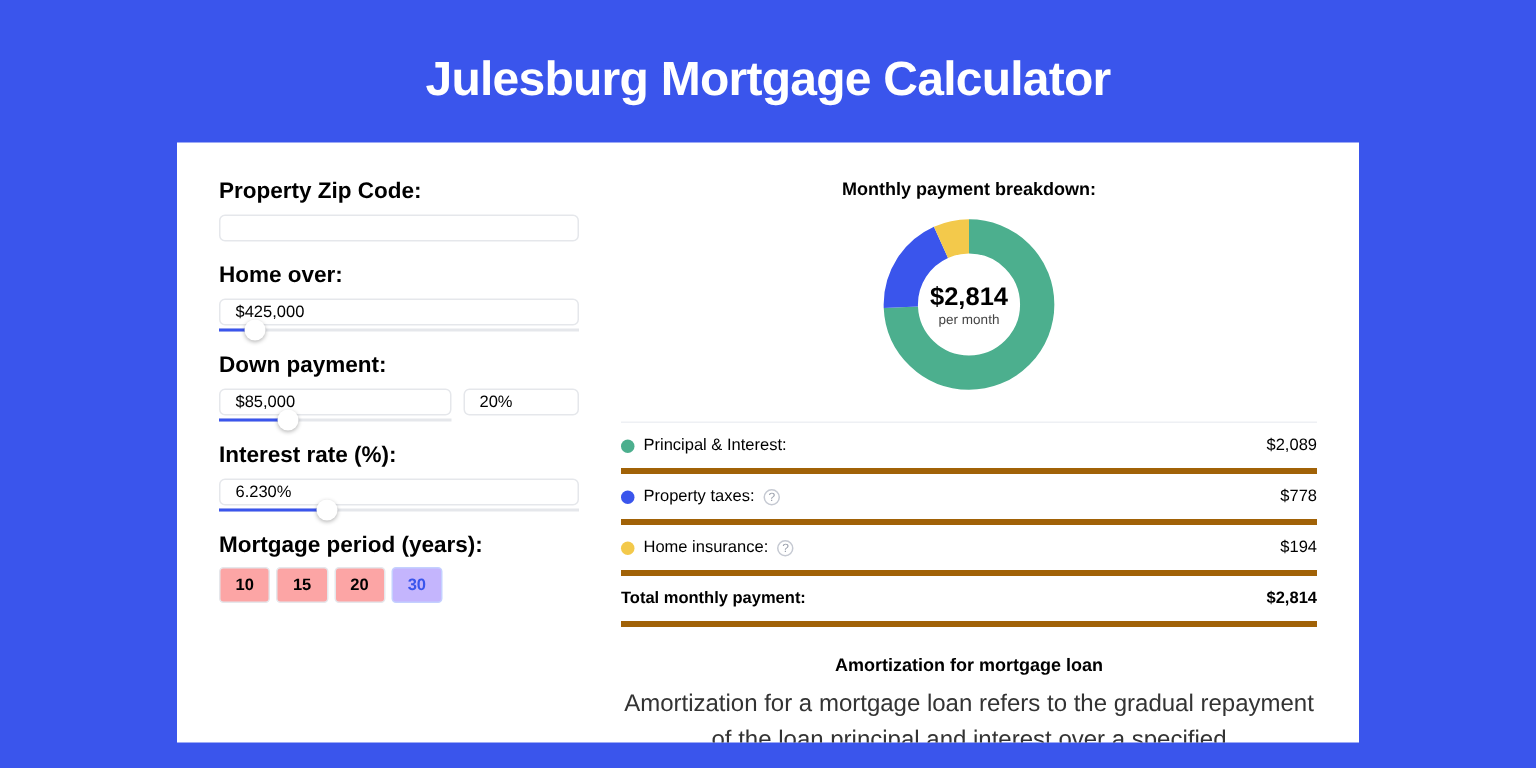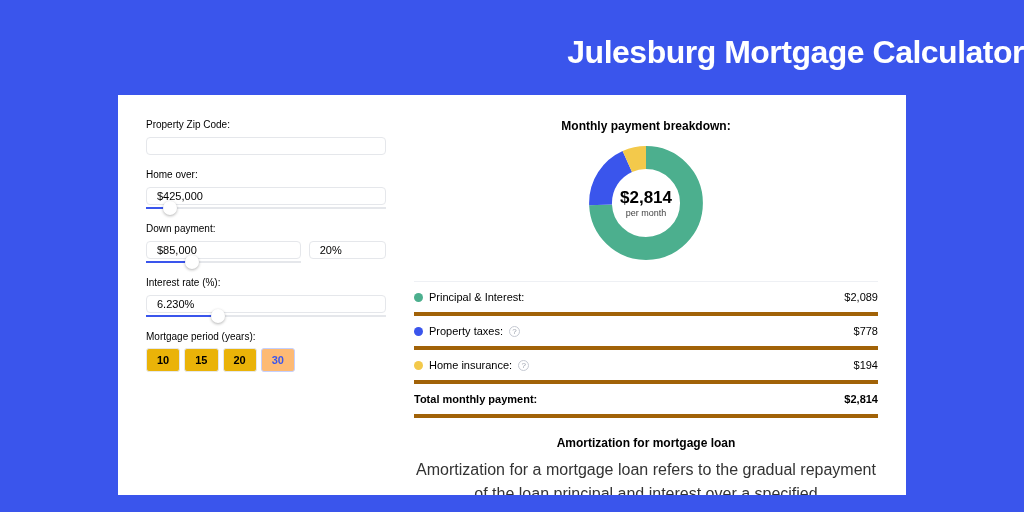--- a/index.html
+++ b/index.html
@@ -1,45 +1,45 @@
 <!DOCTYPE html>
 <html><head>
 <meta charset="utf-8">
 <style>
   * { box-sizing: border-box; margin: 0; padding: 0; font-family: Arial, Helvetica, sans-serif; }
   body { background: #3a55ec; width: 1024px; height: 512px; overflow: hidden; }
   .hero { text-align: center; padding: 34px 0 24px; }
-  .hero h1 { color: #fff; font-size: 32px; font-weight: 800; letter-spacing: -0.5px; text-align: right; }
+  .hero h1 { color: #fff; font-size: 32px; font-weight: 800; letter-spacing: -0.5px; }
   .card {
     background: #fff; width: 788px; margin: 0 auto; padding: 24px 28px 0 28px;
     display: flex; gap: 28px; height: 400px; overflow: hidden;
   }
   .left { width: 240px; flex-shrink: 0; }
   .right { flex: 1; text-align: center; }
-  .label { font-size: 10px; color: #000; margin-bottom: 6px; }
+  .label { font-size: 15px; color: #000; margin-bottom: 6px; font-weight: bold; }
   .input {
     width: 100%; border: 1px solid #e5e7eb; border-radius: 4px; height: 18px;
     padding: 0 10px; font-size: 11px; color: #000;
   }
   .field { margin-bottom: 14px; }
   .slider-track { position: relative; height: 2px; background: #e5e7eb; margin-top: 2px; }
   .slider-fill { position: absolute; left: 0; top: 0; height: 2px; background: #3a55ec; }
   .slider-handle {
     position: absolute; top: -6px; width: 14px; height: 14px; border-radius: 50%;
     background: #fff; box-shadow: 0 1px 3px rgba(0,0,0,.3); transform: translateX(-50%);
   }
   .row2 { display: flex; gap: 8px; }
   .row2 > div:first-child { flex: 2; position: relative; }
   .row2 > div:last-child { flex: 1; }
   .period-btns { display: flex; gap: 4px; }
   .pbtn {
-    border: 1px solid #e5e7eb; background: #eab308; font-size: 11px; font-weight: 600;
+    border: 1px solid #e5e7eb; background: #fca5a5; font-size: 11px; font-weight: 600;
     padding: 5px 10px; border-radius: 3px; cursor: pointer;
   }
-  .pbtn.active { background: #fdba74; border-color: #c4d0ff; color: #3a55ec; }
+  .pbtn.active { background: #c4b5fd; border-color: #c4d0ff; color: #3a55ec; }
   .toggle-row { display: flex; align-items: center; gap: 8px; margin-top: 14px; }
   .toggle {
     width: 30px; height: 16px; background: #e5e7eb; border-radius: 99px; position: relative;
   }
   .toggle::after {
     content: ""; position: absolute; left: 2px; top: 2px; width: 12px; height: 12px;
     background: #fff; border-radius: 50%;
   }
   .toggle-label { font-size: 11px; }
 

